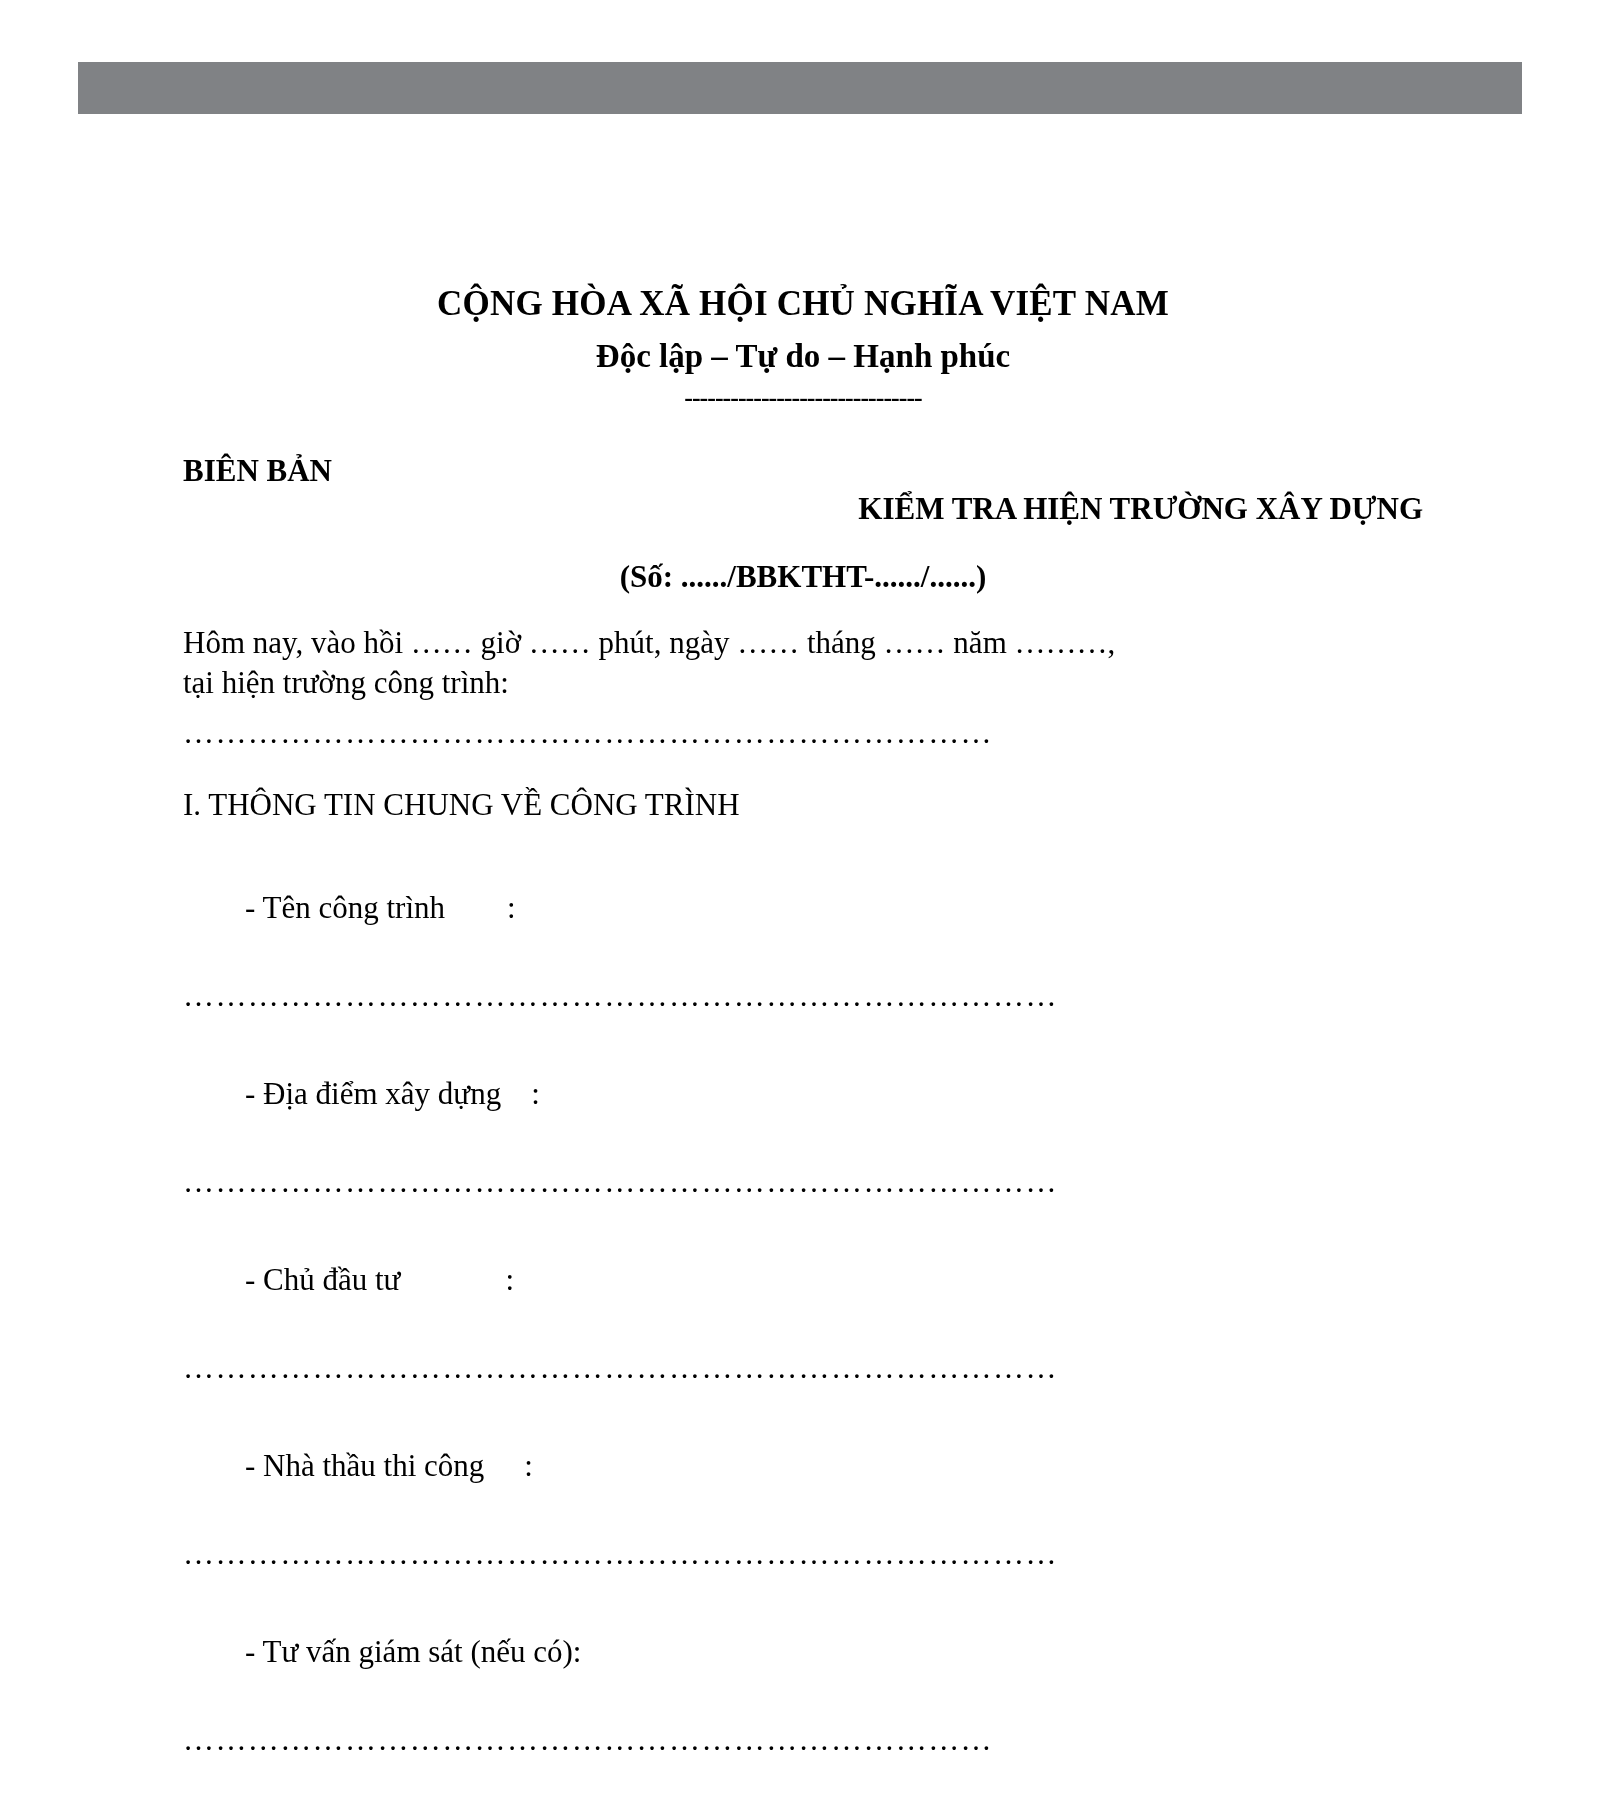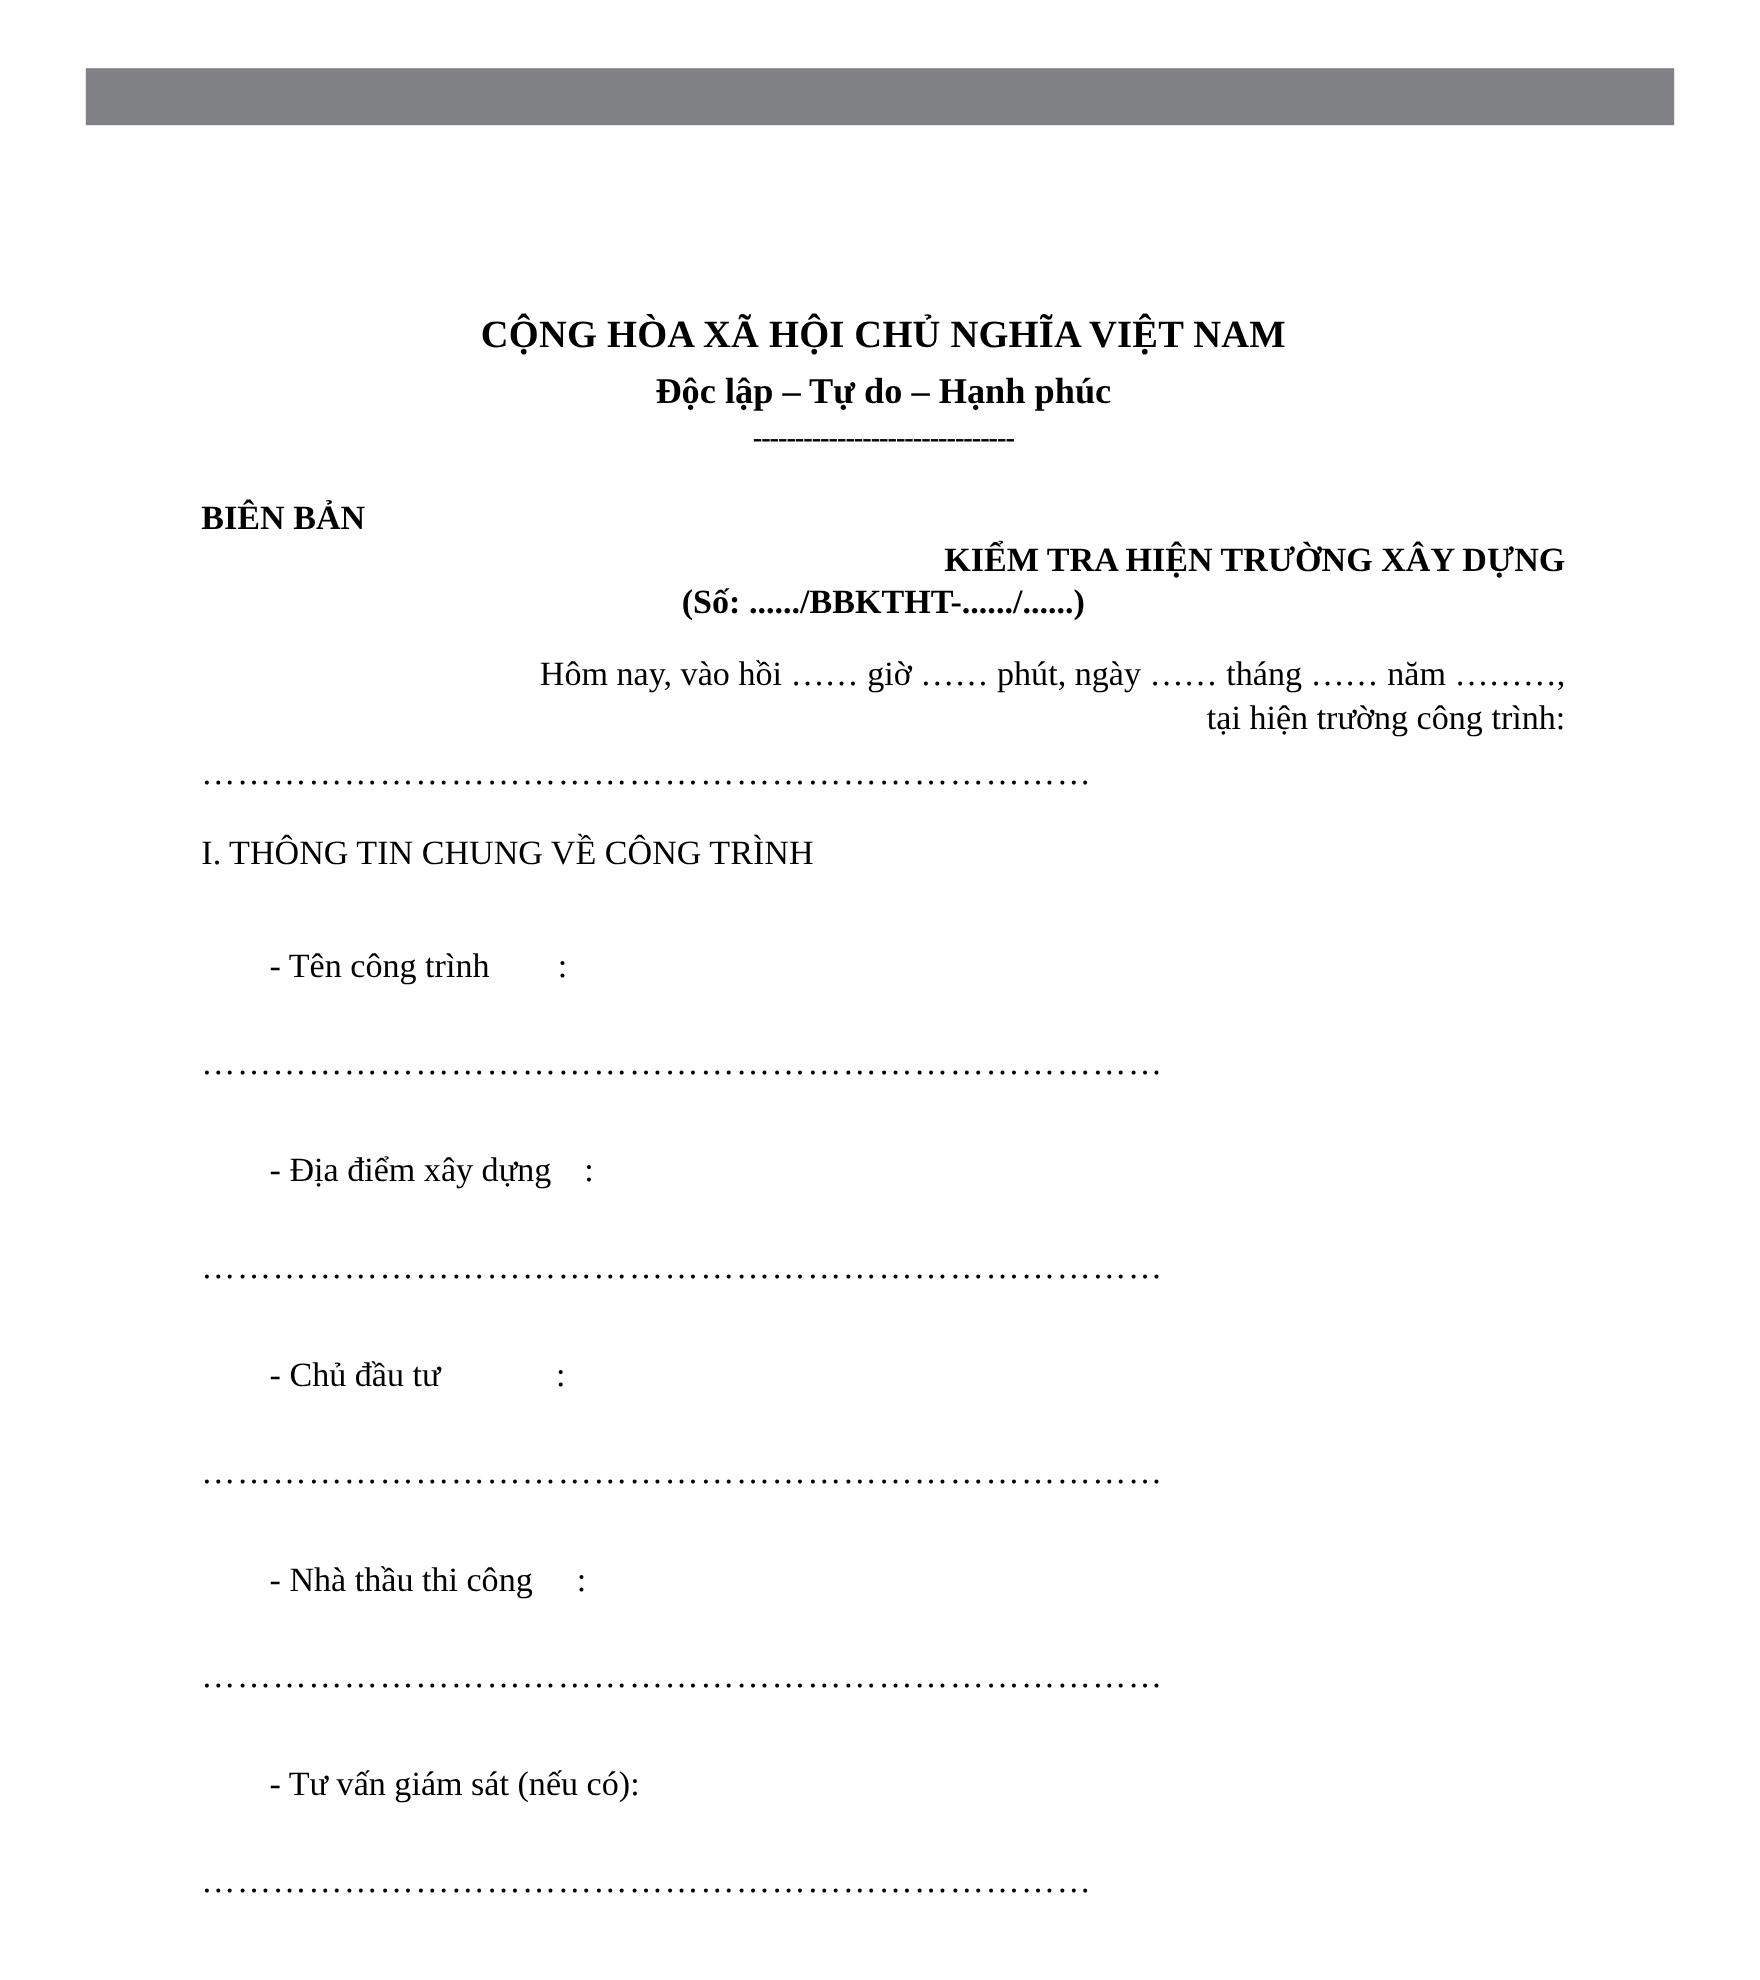--- a/index.html
+++ b/index.html
@@ -86,29 +86,30 @@
     text-align: right;
     font-weight: bold;
     font-size: 31px;
     line-height: 1.18;
     margin-top: 2px;
   }
   .doc-number {
     text-align: center;
     font-weight: bold;
     font-size: 31px;
+    margin-top: 30px;
     line-height: 1.2;
   }
 
   
   .para {
     font-size: 31px;
     line-height: 1.30;
     margin-top: 28px;
-    text-align: right;
+    text-align: left;
   }
   .para .l2 { display: block; }
 
   .dots-line {
     font-size: 31px;
     line-height: 1.22;
     letter-spacing: 1.4px;
     margin-top: 10px;
     white-space: nowrap;
     overflow: hidden;

